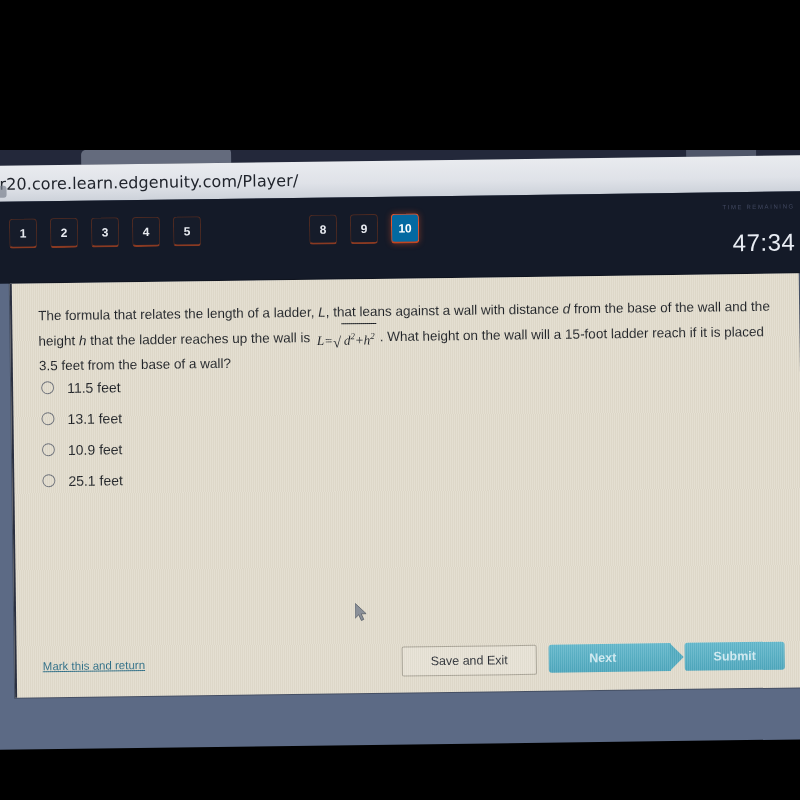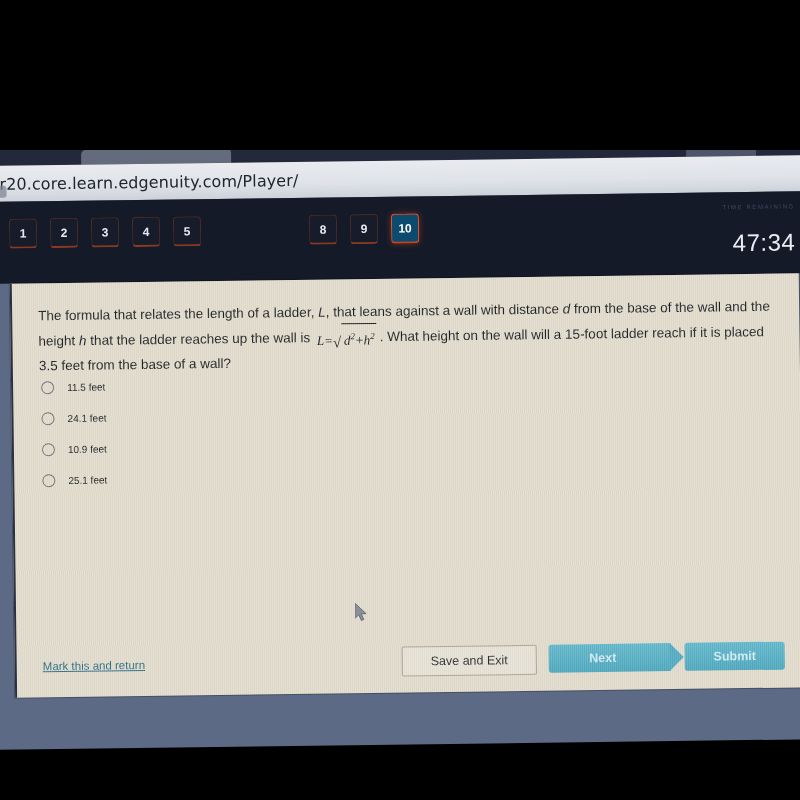--- a/index.html
+++ b/index.html
@@ -59,21 +59,21 @@
     width:26px;height:27px;border-radius:4px;
     background:#161c2a;
     border:1px solid #4d2a22;
     border-bottom:2px solid #8a3a22;
     color:#e7eaf0;font-size:12px;font-weight:bold;
     display:flex;align-items:center;justify-content:center;
     font-family:"Liberation Sans", sans-serif;
   }
   .qtab.gap{margin-left:95px;}
   .qtab.active{
-    background:#0c4a6e;border:1px solid #e4542b;border-bottom:2px solid #c5451f;
+    background:#0369a1;border:1px solid #e4542b;border-bottom:2px solid #c5451f;
     color:#fff;box-shadow:0 0 6px rgba(228,84,43,.45);text-align:center;
   }
   .timerwrap{
     position:absolute;right:22px;top:12px;text-align:right;
   }
   .timer-label{
     font-size:6px;color:#49506a;letter-spacing:1.6px;
     font-family:"Liberation Sans", sans-serif;opacity:.85;white-space:nowrap;
   }
   .timer{
@@ -114,21 +114,21 @@
   }
   sup{font-size:9px;vertical-align:super;}
 
   .options{position:absolute;left:28px;top:92px;}
   .opt{display:flex;align-items:center;height:25px;margin-bottom:6px;}
   .radio{
     width:11px;height:11px;border:1.4px solid #6b6f77;border-radius:50%;
     background:transparent;margin-right:13px;flex:none;
   }
   .opt-label{
-    font-size:10px;color:#1d2024;font-family:"Liberation Sans", sans-serif;
+    font-size:14px;color:#1d2024;font-family:"Liberation Sans", sans-serif;
   }
 
   
   .actionbar{
     position:absolute;left:0;bottom:0;width:787px;height:58px;
   }
   .marklink{
     position:absolute;left:26px;top:21px;
     font-size:11.5px;color:#2f6f87;text-decoration:underline;
     font-family:"Liberation Sans", sans-serif;
@@ -210,21 +210,21 @@
         <div class="qtext"><span>The formula that relates the length of a ladder, </span><i>L</i><span>, that leans against a wall with distance </span><i>d</i><span> from the base of the wall and the height </span><i>h</i><span> that the ladder reaches up the wall is </span><span class="formula"><span>L</span><span>=</span><span class="rad"><span class="bar"><span>d</span><sup>2</sup><span>+</span><span>h</span><sup>2</sup></span></span></span><span>. What height on the wall will a 15-foot ladder reach if it is placed 3.5 feet from the base of a wall?</span></div>
       </div>
 
       <div class="options">
         <div class="opt">
           <span class="radio"></span>
           <span class="opt-label">11.5 feet</span>
         </div>
         <div class="opt">
           <span class="radio"></span>
-          <span class="opt-label">24.1 feet</span>
+          <span class="opt-label">13.1 feet</span>
         </div>
         <div class="opt">
           <span class="radio"></span>
           <span class="opt-label">10.9 feet</span>
         </div>
         <div class="opt">
           <span class="radio"></span>
           <span class="opt-label">25.1 feet</span>
         </div>
       </div>

